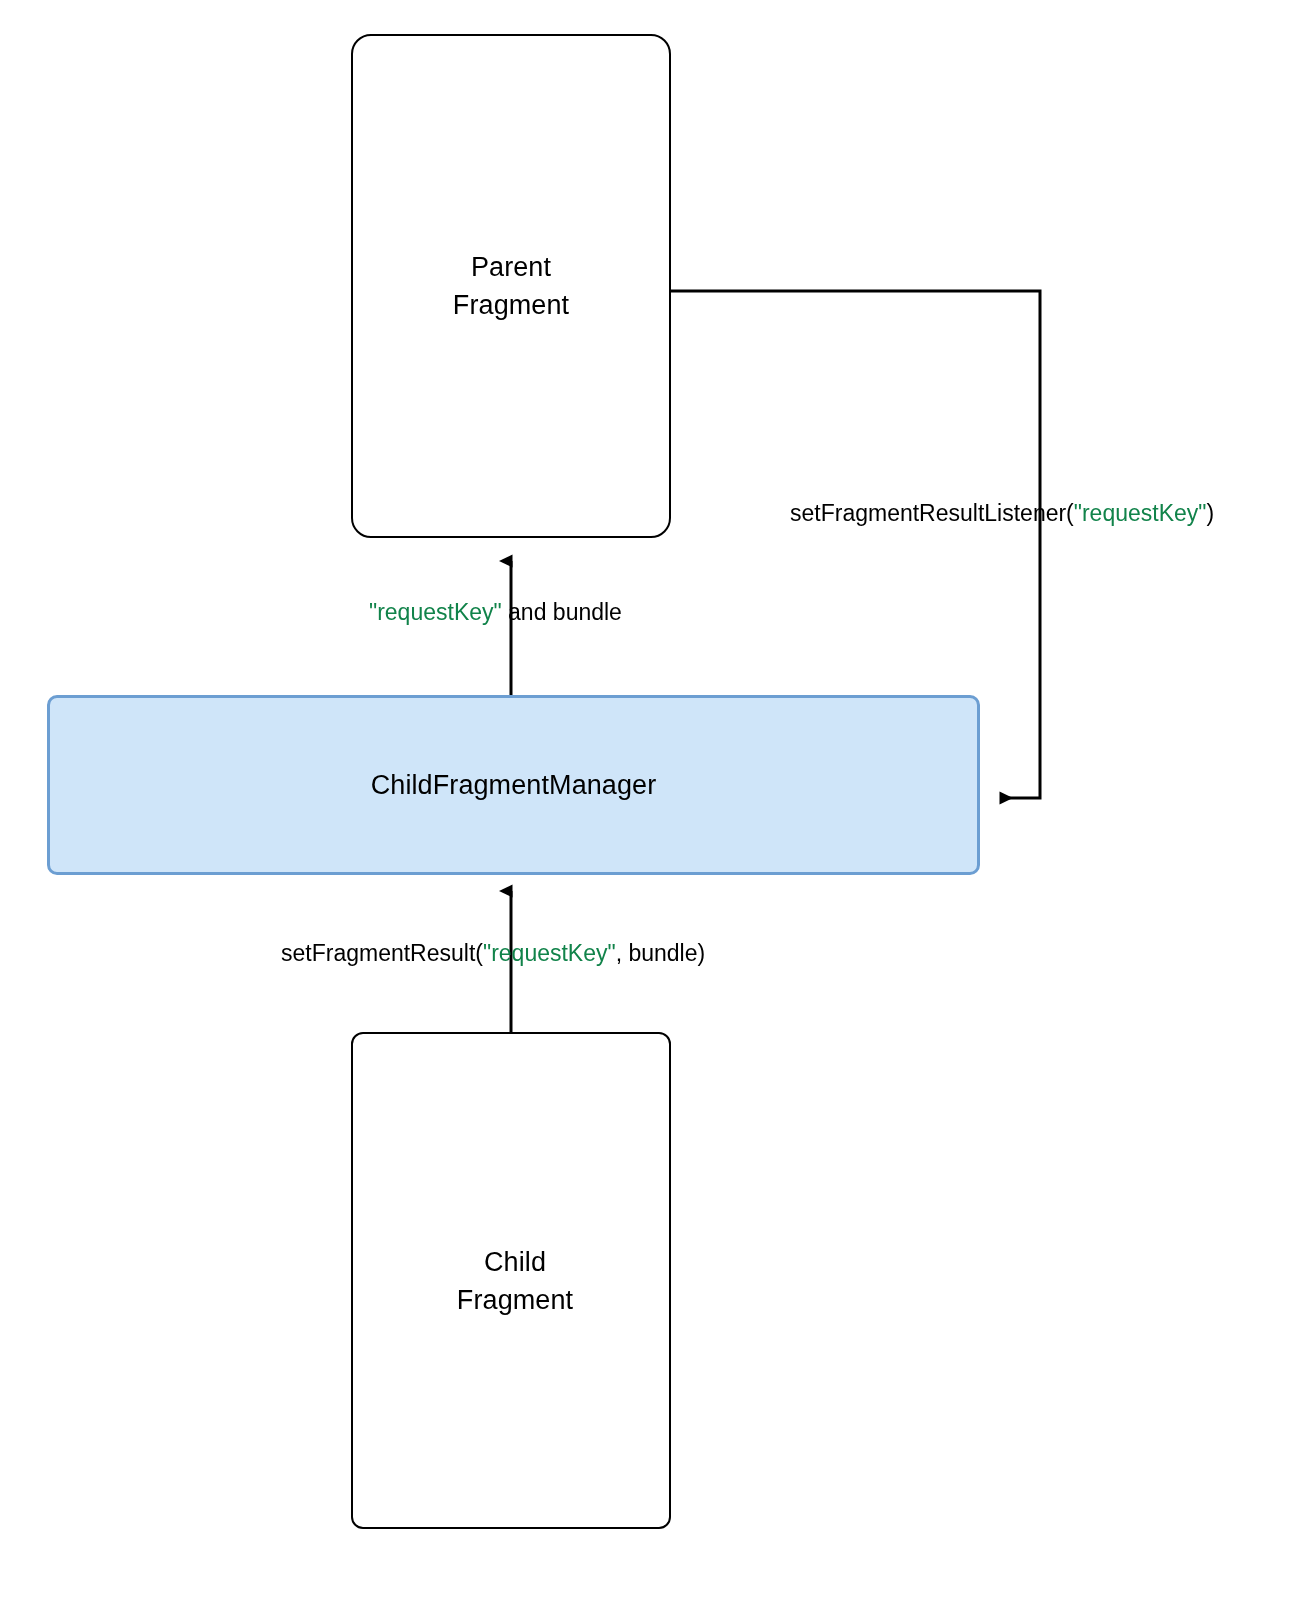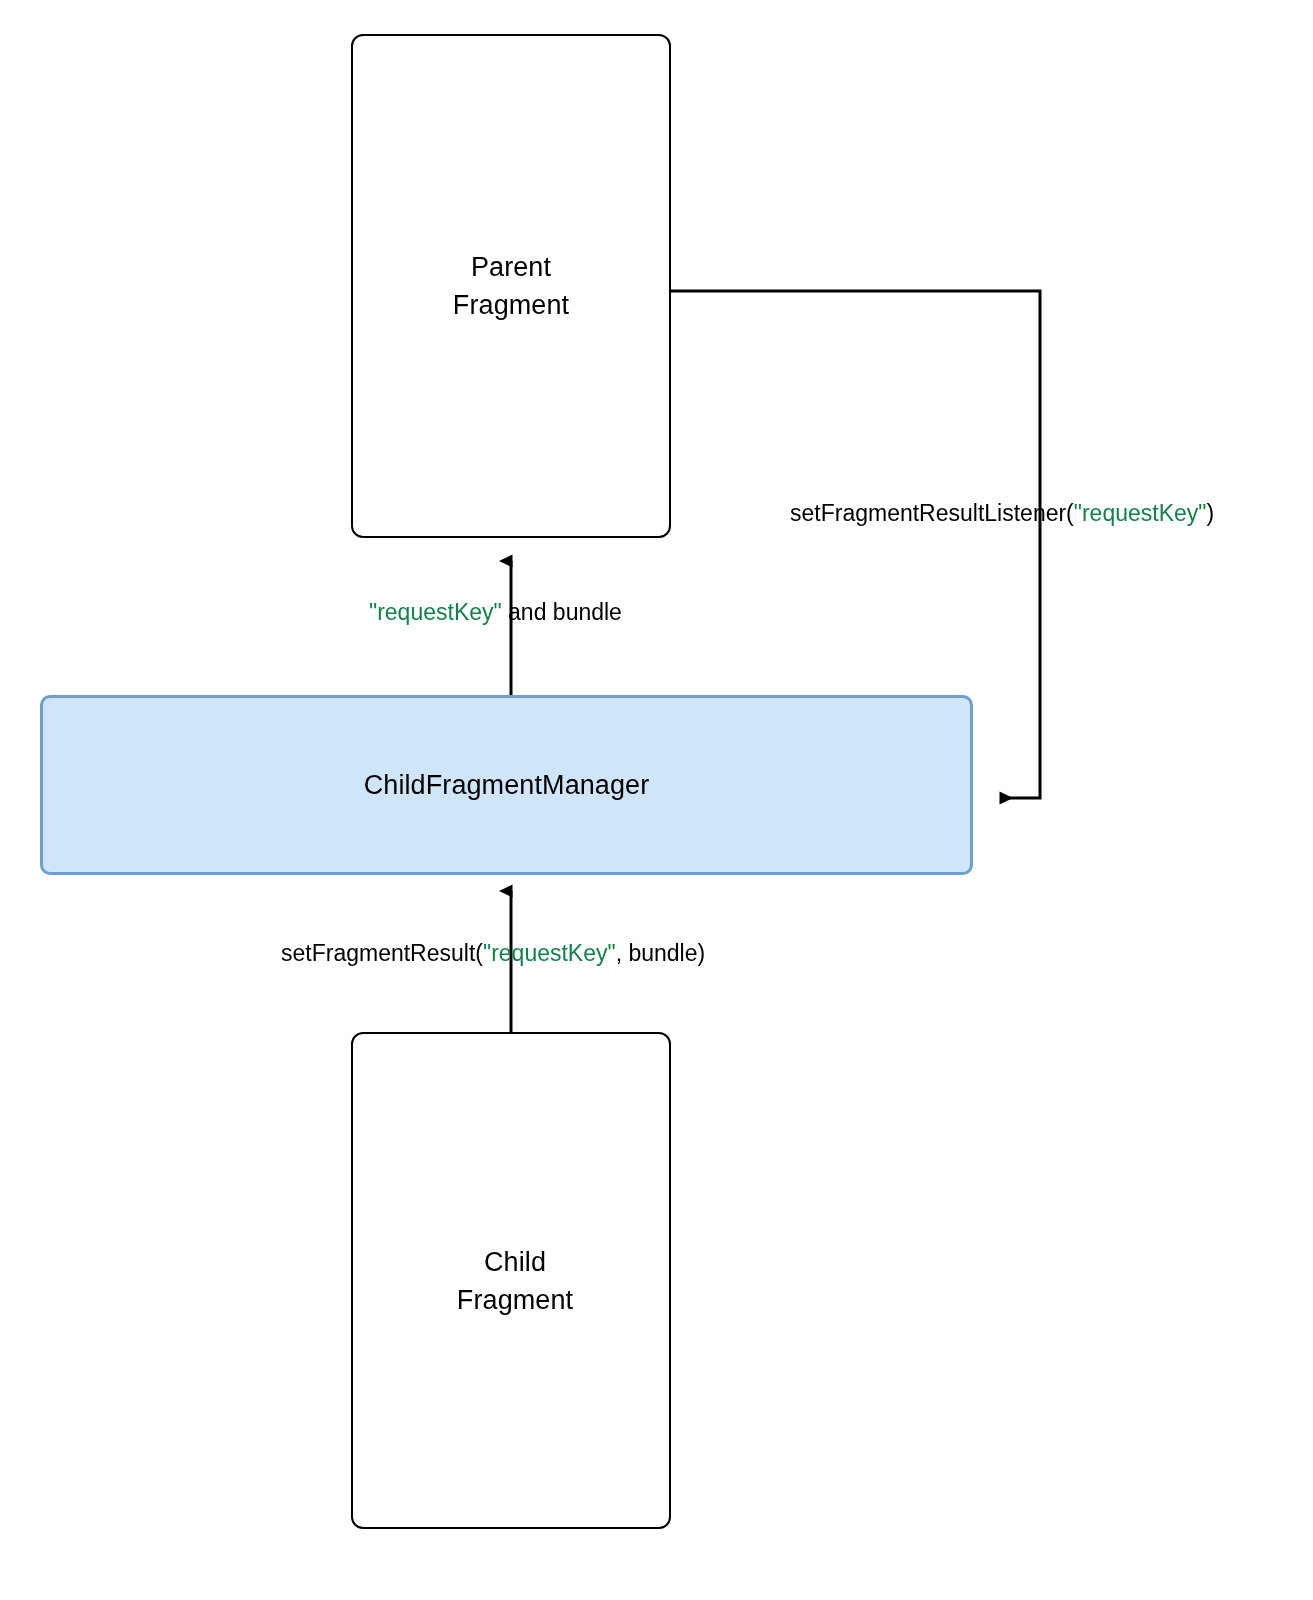--- a/index.html
+++ b/index.html
@@ -41,30 +41,32 @@
   }
   .node.plain {
     background: #ffffff;
     border: 2.2px solid #000000;
     border-radius: 12px;
   }
   .node.accent {
     background: #cfe5f9;
     border: 3px solid #6c9ed2;
     border-radius: 10px;
+    margin-left: 7px;
   }
   .node-label {
     display: block;
   }
 
   #node-parent-fragment {
     left: 351px;
     top: 34px;
     width: 320px;
     height: 504px;
+    border-radius: 20px;
   }
   #node-child-fragment-manager {
     left: 40px;
     top: 695px;
     width: 933px;
     height: 180px;
   }
   #node-child-fragment {
     left: 351px;
     top: 1032px;

